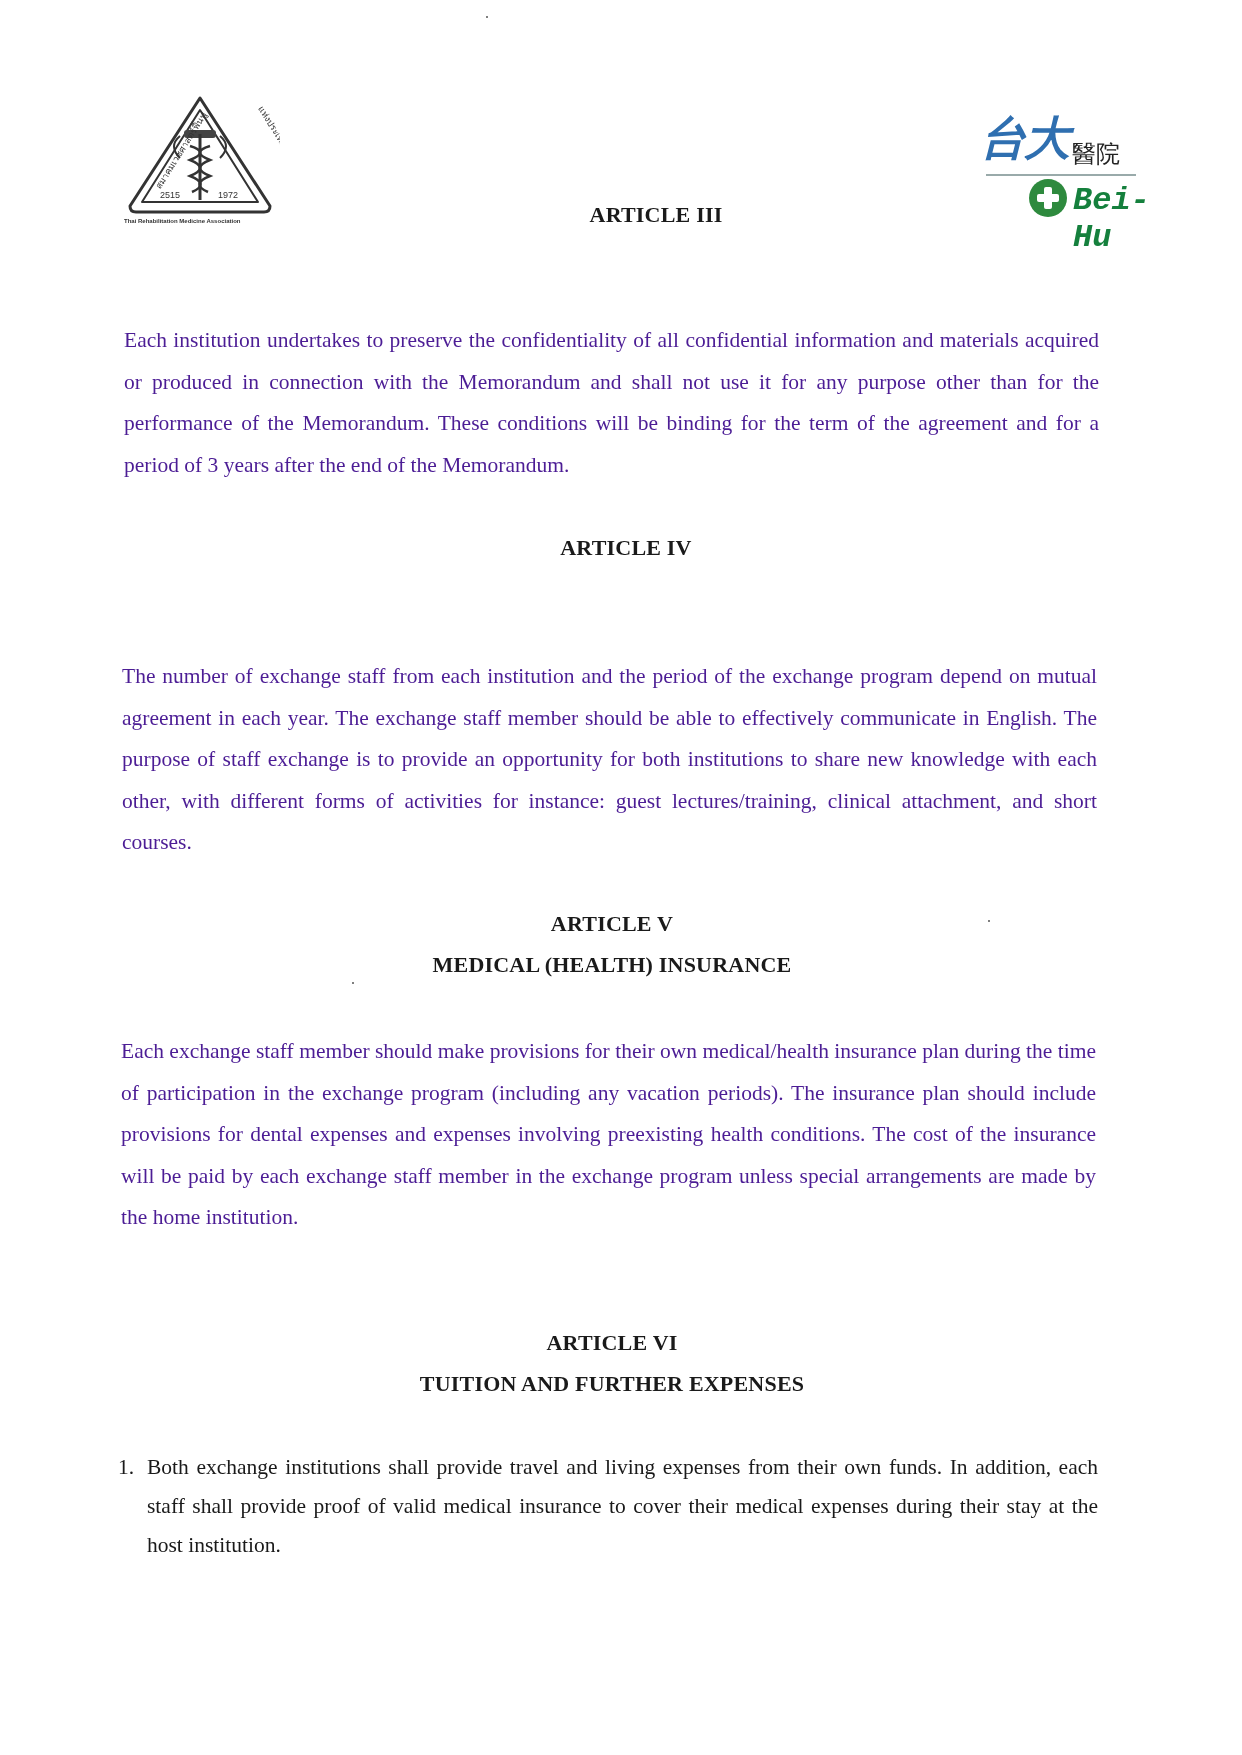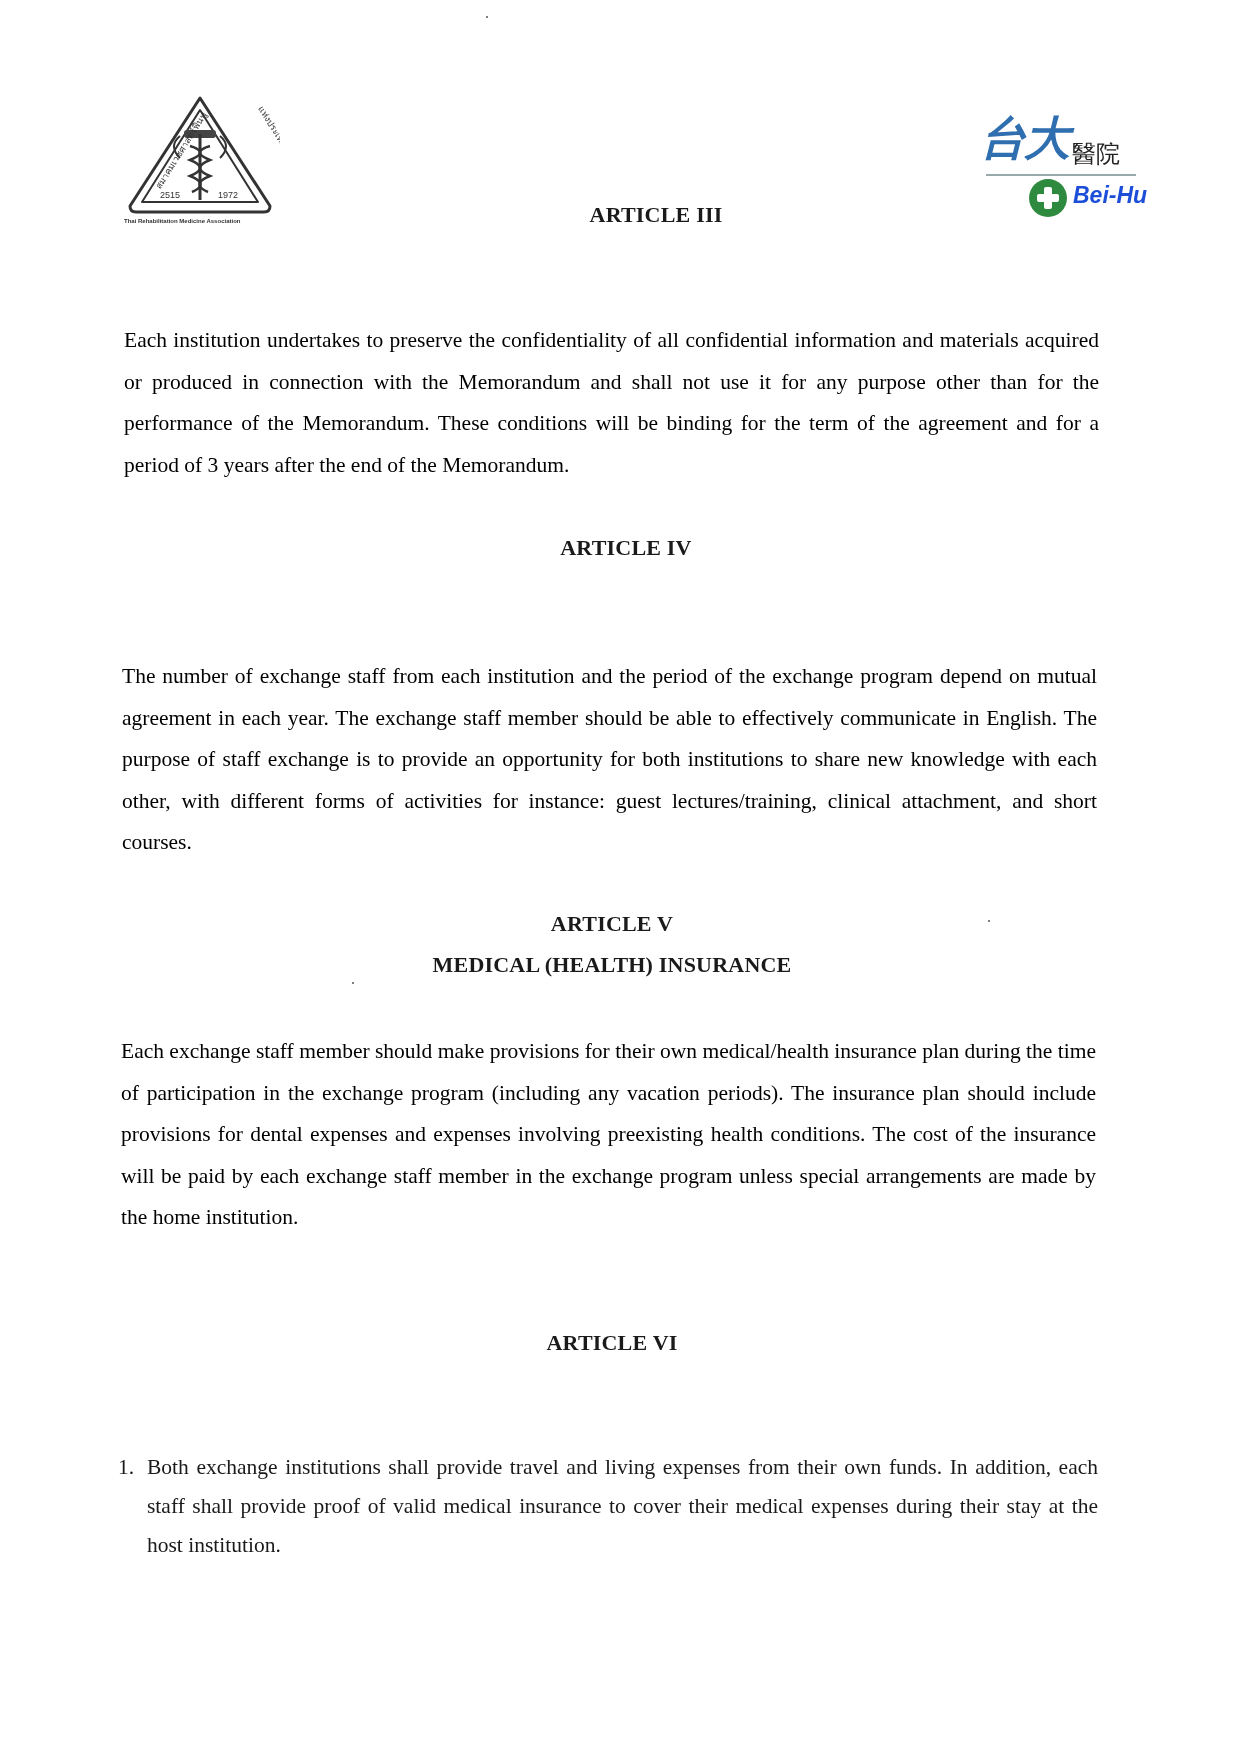--- a/index.html
+++ b/index.html
@@ -34,34 +34,34 @@
     position: absolute; left: 49px; top: 71px; width: 38px; height: 38px; border-radius: 50%;
     background: #2e8a3e;
   }
   .logo-right .cross-icon::before, .logo-right .cross-icon::after {
     content: ""; position: absolute; background: #fff; border-radius: 2px;
   }
   .logo-right .cross-icon::before { left: 15px; top: 8px; width: 8px; height: 22px; }
   .logo-right .cross-icon::after { left: 8px; top: 15px; width: 22px; height: 8px; }
   .logo-right .beihu {
     position: absolute; left: 93px; top: 74px;
-    font-family: Liberation Sans, sans-serif; font-style: italic; font-weight: bold;
-    font-size: 23px; color: #1d4ed8;
+    font-family: Liberation Mono, monospace; font-style: italic; font-weight: bold;
+    font-size: 32px; color: #15803d;
   }
 
   
   .heading {
     position: absolute; left: 0; width: 1224px; text-align: center;
     font-weight: bold; font-size: 22px; letter-spacing: 0.2px; color: #1a1a1a;
   }
 
   
   .para {
     position: absolute; left: 124px; width: 975px;
-    font-size: 21.5px; line-height: 41.5px; text-align: justify; color: #000000;
+    font-size: 21.5px; line-height: 41.5px; text-align: justify; color: #4c1d95;
   }
 
   .list-item { position: absolute; left: 118px; width: 980px; font-size: 21.5px; line-height: 39px; color: #1a1a1a; }
   .list-item .num { position: absolute; left: 0; top: 0; }
   .list-item .txt { margin-left: 29px; text-align: justify; }
 
   .speck { position: absolute; width: 2px; height: 2px; background: #555; border-radius: 1px; }
 </style>
 </head>
 <body>
@@ -98,20 +98,21 @@
   <div class="para" style="top:320px;">Each institution undertakes to preserve the confidentiality of all confidential information and materials acquired or produced in connection with the Memorandum and shall not use it for any purpose other than for the performance of the Memorandum. These conditions will be binding for the term of the agreement and for a period of 3 years after the end of the Memorandum.</div>
 
   <div class="heading" style="top:535px;padding-left:14px;">ARTICLE IV</div>
   <div class="para" style="top:656px; left:122px;">The number of exchange staff from each institution and the period of the exchange program depend on mutual agreement in each year. The exchange staff member should be able to effectively communicate in English. The purpose of staff exchange is to provide an opportunity for both institutions to share new knowledge with each other, with different forms of activities for instance: guest lectures/training, clinical attachment, and short courses.</div>
 
   <div class="heading" style="top:911px;">ARTICLE V</div>
   <div class="heading" style="top:952px;">MEDICAL (HEALTH) INSURANCE</div>
   <div class="para" style="top:1031px; left:121px;">Each exchange staff member should make provisions for their own medical/health insurance plan during the time of participation in the exchange program (including any vacation periods). The insurance plan should include provisions for dental expenses and expenses involving preexisting health conditions. The cost of the insurance will be paid by each exchange staff member in the exchange program unless special arrangements are made by the home institution.</div>
 
   <div class="heading" style="top:1330px;">ARTICLE VI</div>
+  <div class="heading" style="top:1371px;">TUITION AND FURTHER EXPENSES</div>
   <div class="list-item" style="top:1448px;">
     <span class="num">1.</span>
     <div class="txt">Both exchange institutions shall provide travel and living expenses from their own funds. In addition, each staff shall provide proof of valid medical insurance to cover their medical expenses during their stay at the host institution.</div>
   </div>
 
   <div class="speck" style="left:486px; top:16px;"></div>
   <div class="speck" style="left:988px; top:920px;"></div>
   <div class="speck" style="left:352px; top:982px;"></div>
 </div>
 

